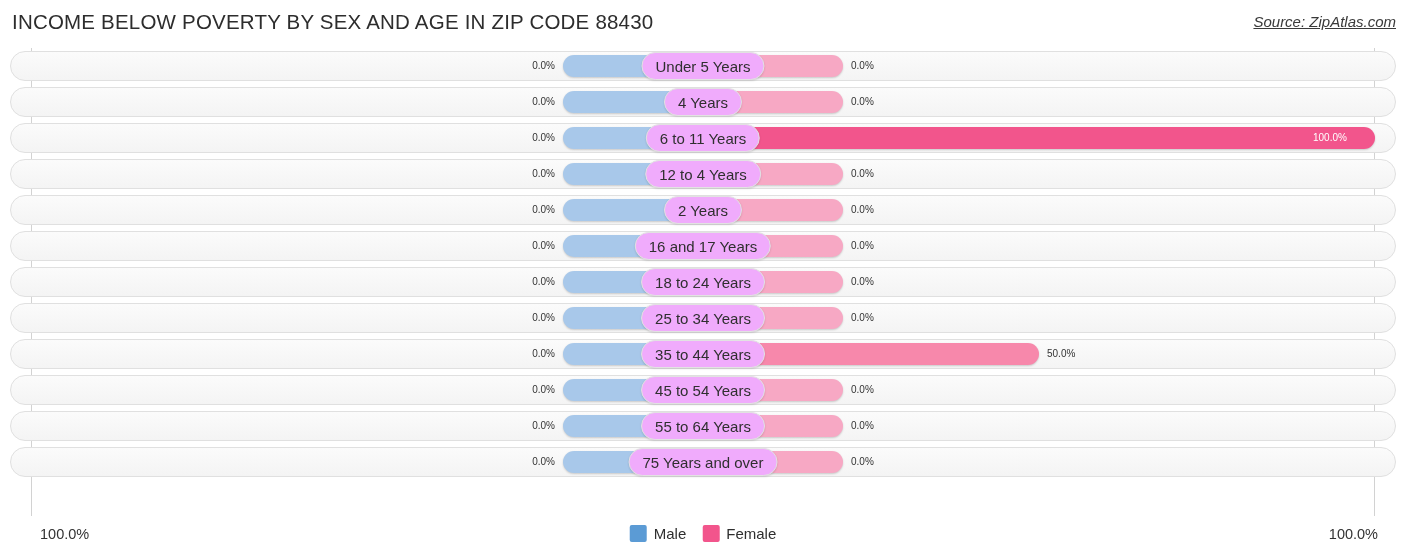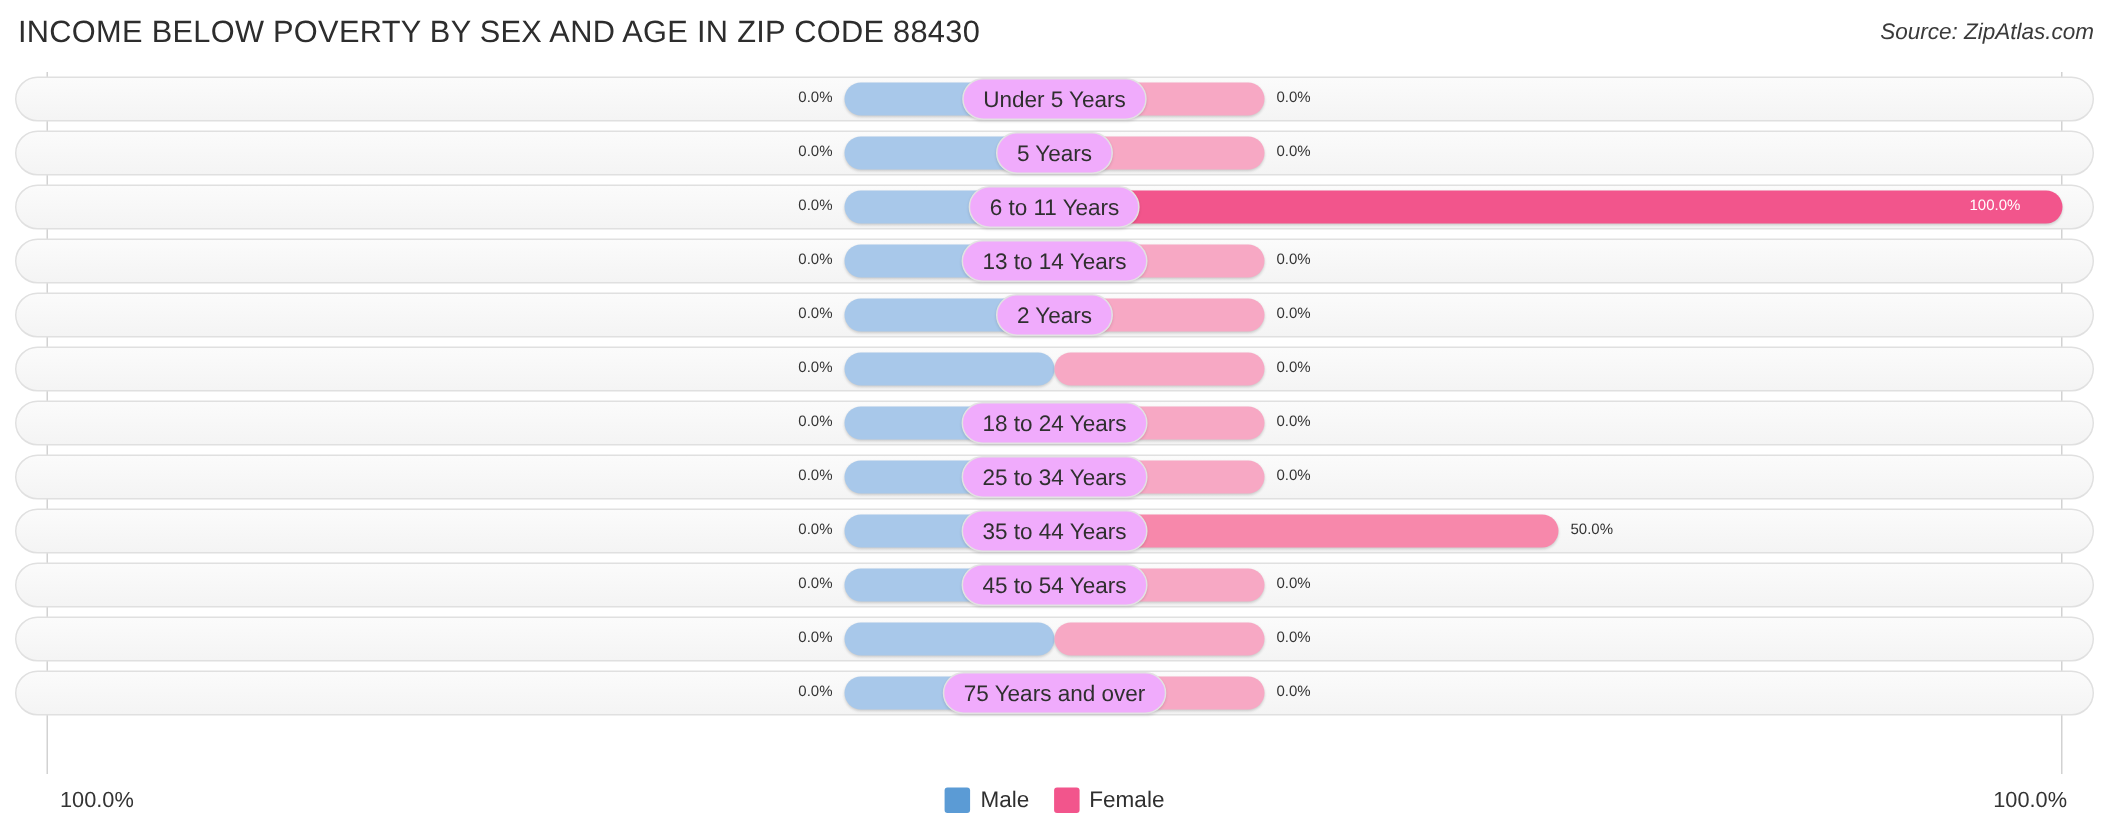--- a/index.html
+++ b/index.html
@@ -36,20 +36,21 @@
     white-space: nowrap;
   }
   .chart-source {
     position: absolute;
     right: 10px;
     top: 13px;
     font-size: 15px;
     font-style: italic;
     color: #3a3a3a;
     white-space: nowrap;
+    text-decoration: underline;
   }
 
   
   .plot {
     position: absolute;
     left: 0;
     top: 48px;
     width: 1406px;
     height: 468px;
   }
@@ -205,52 +206,53 @@
           <div class="bar female" style="width: 140px;"></div>
           <div class="val right" style="left: 851px;">0.0%</div>
           <div class="pill">Under 5 Years</div>
         </div>
         <div class="row">
           <div class="track"></div>
           <div class="bar male" style="width: 140px;"></div>
           <div class="val left" style="right: 851px;">0.0%</div>
           <div class="bar female" style="width: 140px;"></div>
           <div class="val right" style="left: 851px;">0.0%</div>
-          <div class="pill">5 Years</div>
+          <div class="pill">4 Years</div>
         </div>
         <div class="row">
           <div class="track"></div>
           <div class="bar male" style="width: 140px;"></div>
           <div class="val left" style="right: 851px;">0.0%</div>
           <div class="bar female strong" style="width: 672px;"></div>
           <div class="val right inside" style="left: 1313px;">100.0%</div>
           <div class="pill">6 to 11 Years</div>
         </div>
         <div class="row">
           <div class="track"></div>
           <div class="bar male" style="width: 140px;"></div>
           <div class="val left" style="right: 851px;">0.0%</div>
           <div class="bar female" style="width: 140px;"></div>
           <div class="val right" style="left: 851px;">0.0%</div>
-          <div class="pill">13 to 14 Years</div>
+          <div class="pill">12 to 4 Years</div>
         </div>
         <div class="row">
           <div class="track"></div>
           <div class="bar male" style="width: 140px;"></div>
           <div class="val left" style="right: 851px;">0.0%</div>
           <div class="bar female" style="width: 140px;"></div>
           <div class="val right" style="left: 851px;">0.0%</div>
           <div class="pill">2 Years</div>
         </div>
         <div class="row">
           <div class="track"></div>
           <div class="bar male" style="width: 140px;"></div>
           <div class="val left" style="right: 851px;">0.0%</div>
           <div class="bar female" style="width: 140px;"></div>
           <div class="val right" style="left: 851px;">0.0%</div>
+          <div class="pill">16 and 17 Years</div>
         </div>
         <div class="row">
           <div class="track"></div>
           <div class="bar male" style="width: 140px;"></div>
           <div class="val left" style="right: 851px;">0.0%</div>
           <div class="bar female" style="width: 140px;"></div>
           <div class="val right" style="left: 851px;">0.0%</div>
           <div class="pill">18 to 24 Years</div>
         </div>
         <div class="row">
@@ -276,20 +278,21 @@
           <div class="bar female" style="width: 140px;"></div>
           <div class="val right" style="left: 851px;">0.0%</div>
           <div class="pill">45 to 54 Years</div>
         </div>
         <div class="row">
           <div class="track"></div>
           <div class="bar male" style="width: 140px;"></div>
           <div class="val left" style="right: 851px;">0.0%</div>
           <div class="bar female" style="width: 140px;"></div>
           <div class="val right" style="left: 851px;">0.0%</div>
+          <div class="pill">55 to 64 Years</div>
         </div>
         <div class="row">
           <div class="track"></div>
           <div class="bar male" style="width: 140px;"></div>
           <div class="val left" style="right: 851px;">0.0%</div>
           <div class="bar female" style="width: 140px;"></div>
           <div class="val right" style="left: 851px;">0.0%</div>
           <div class="pill">75 Years and over</div>
         </div>
       </div>

